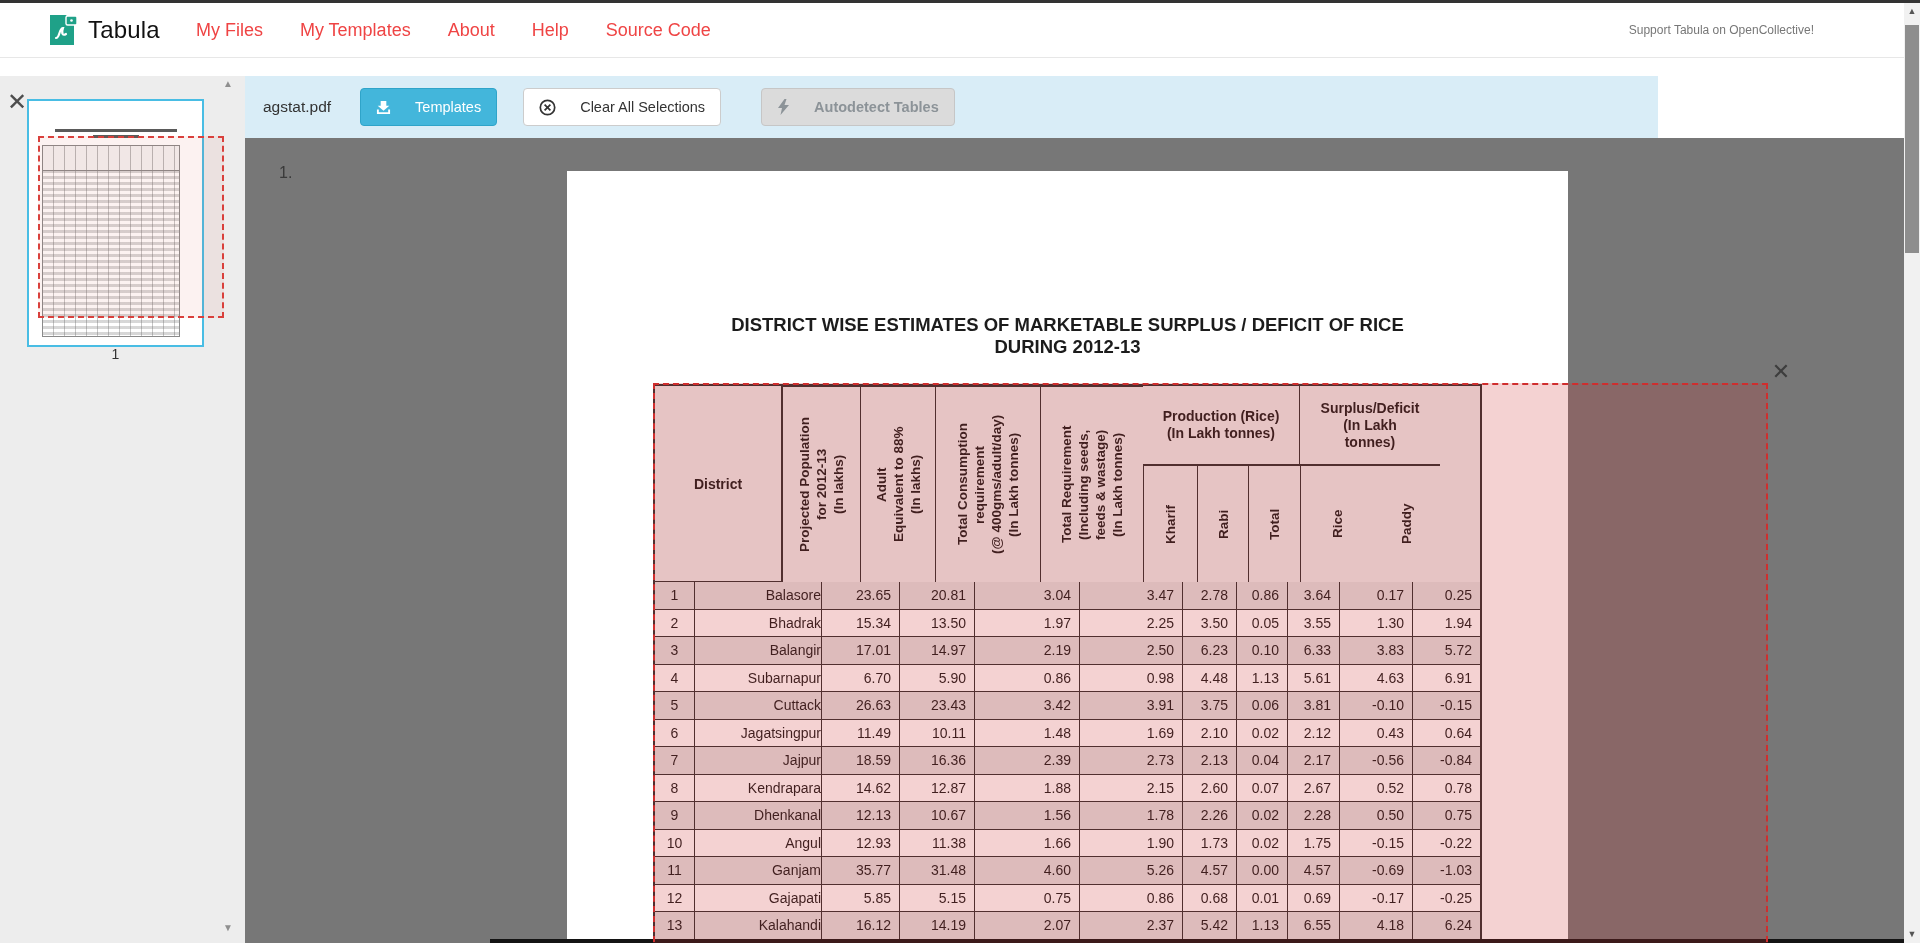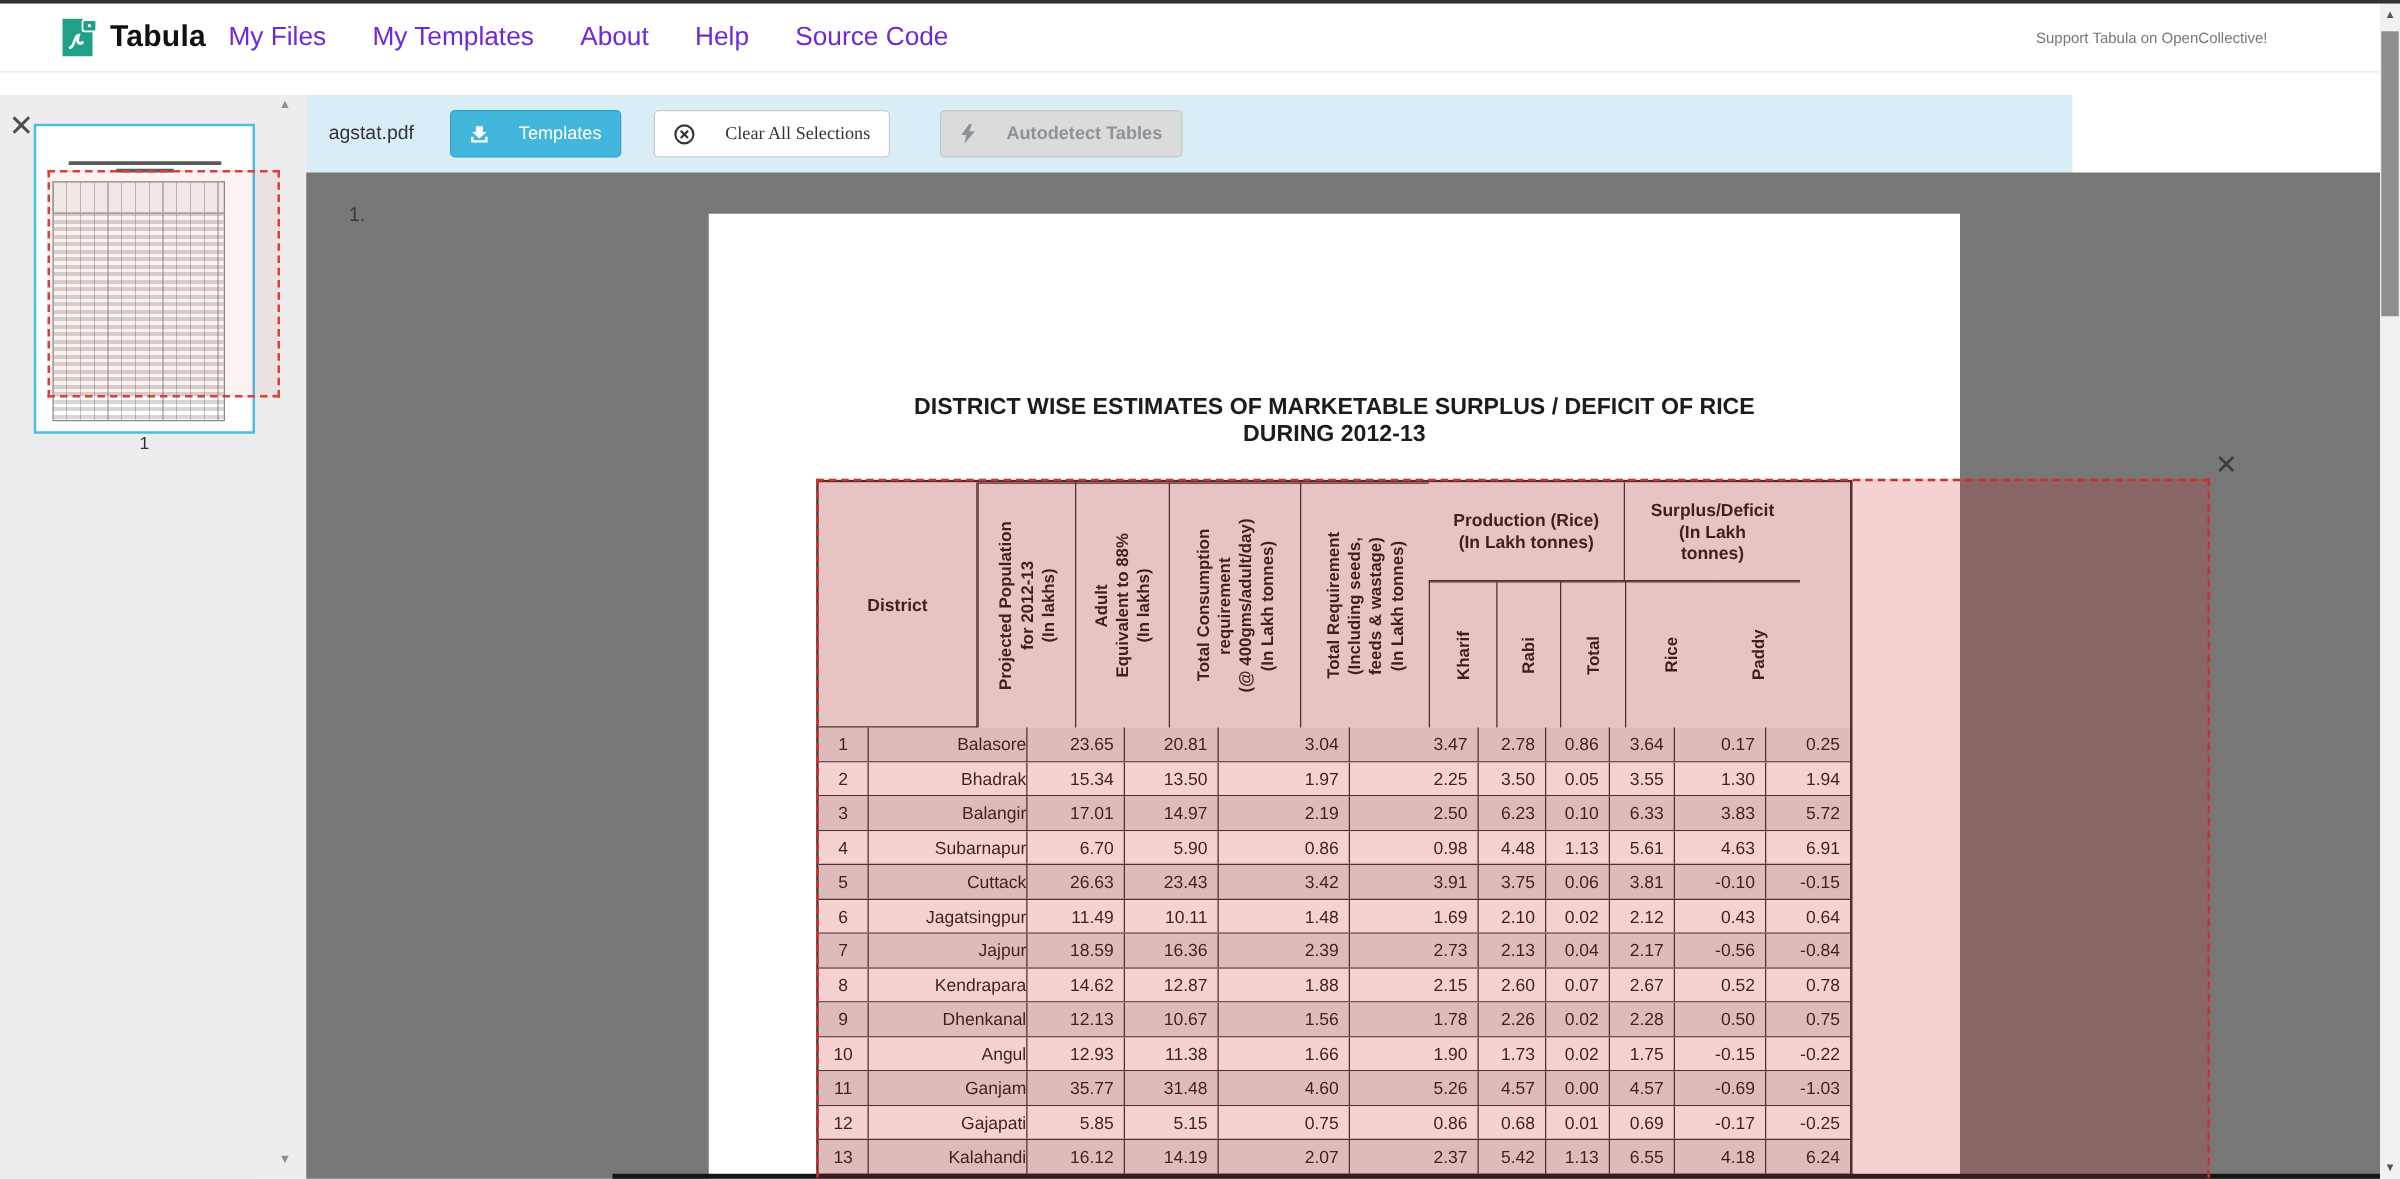--- a/index.html
+++ b/index.html
@@ -4,22 +4,22 @@
 <style>
   * { margin:0; padding:0; box-sizing:border-box; }
   html,body { width:1920px; height:943px; overflow:hidden; background:#fff;
     font-family:"Liberation Sans","DejaVu Sans",sans-serif; }
 
   
   #top-strip { position:absolute; left:0; top:0; width:1920px; height:3px; background:#333; }
   #navbar { position:absolute; left:0; top:3px; width:1904px; height:55px; background:#fff;
     border-bottom:1px solid #e7e7e7; display:flex; align-items:center; }
   #logo { margin-left:44px; width:36px; height:40px; }
-  #brand { font-size:24px; font-weight:bold; color:#111; margin-left:8px; margin-right:18px; letter-spacing:.2px;}
-  .nav-item { color:#6d28d9; font-size:21px; margin-right:37px; cursor:pointer; }
+  #brand { font-size:24px; font-weight:normal; color:#111; margin-left:8px; margin-right:36px; letter-spacing:.2px;}
+  .nav-item { color:#ef4444; font-size:18px; margin-right:37px; cursor:pointer; }
   #support-link { margin-left:auto; margin-right:90px; color:#777; font-size:12px; cursor:pointer; }
 
   
   #sidebar { position:absolute; left:0; top:76px; width:245px; height:867px; background:#ededed; }
   #thumb-close { position:absolute; left:5px; top:14px; width:24px; height:24px; color:#4d4d4d;
     font-size:24px; font-weight:bold; line-height:24px; text-align:center; cursor:pointer; }
   #thumbnail { position:absolute; left:27px; top:23px; width:177px; height:248px;
     background:#fff; border:2px solid #49bde4; cursor:pointer; }
   .mini-bar { position:absolute; background:#5a5a5a; height:3px; }
   #mini-bar1 { left:26px; top:28px; width:122px; }
@@ -41,21 +41,21 @@
   #side-arrow-up { top:2px; }
   #side-arrow-down { top:846px; }
 
   
   #toolbar { position:absolute; left:245px; top:76px; width:1413px; height:62px;
     background:#d9edf7; display:flex; align-items:center; }
   #filename { margin-left:18px; font-size:15.5px; color:#333; }
   .btn { display:inline-flex; align-items:center; gap:24px; height:38px; padding:0 15px;
     border-radius:4px; font-size:14.5px; cursor:pointer; border:1px solid transparent; }
   #btn-templates { margin-left:29px; background:#43b6db; border-color:#2fa4c9; color:#fff; }
-  #btn-clear { margin-left:26px; background:#fff; border-color:#ccc; color:#333;font-family:Liberation Serif, serif; }
+  #btn-clear { margin-left:26px; background:#fff; border-color:#ccc; color:#333; }
   #btn-autodetect { margin-left:40px; background:#dbdbdb; border-color:#c6c6c6; color:#8c9398; cursor:default;font-weight:bold; }
   #btn-export { margin-left:auto; margin-right:52px; background:#5cb85c; border-color:#4cae4c;
     color:#fff; font-weight:bold; }
   .btn svg { flex:0 0 auto; }
 
   
   #workspace { position:absolute; left:245px; top:138px; width:1659px; height:805px;
     background:#777; overflow:hidden; }
   #page-marker { position:absolute; left:34px; top:26px; color:#3a3a3a; font-size:16px; }
   #pdf-page { position:absolute; left:322px; top:33px; width:1001px; height:1300px; background:#fff; cursor:crosshair; }

